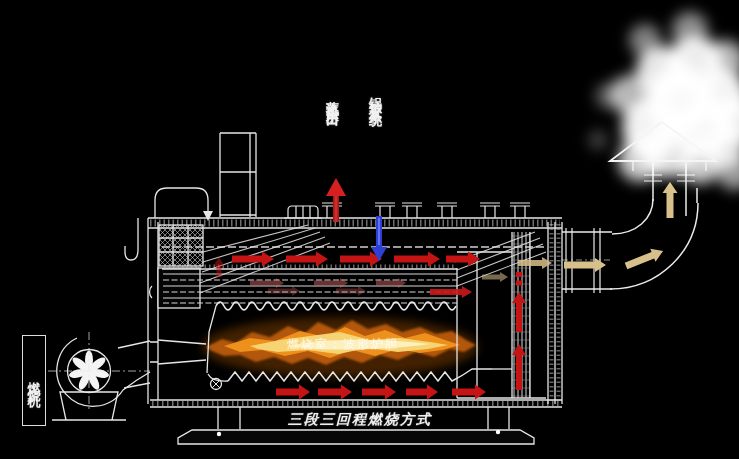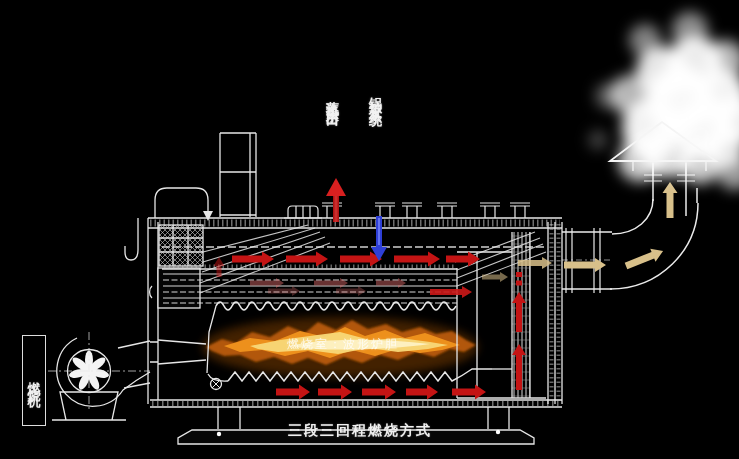--- a/index.html
+++ b/index.html
@@ -15,23 +15,24 @@
     text-shadow:0 0 2px rgba(255,255,255,.35);
   }
   .lbl-steam{left:326px;top:90px;}
   .lbl-feed{left:369px;top:87px;}
   .burner-box{
     position:absolute;left:22px;top:335px;width:22px;height:89px;
     border:1px solid #ddd;display:flex;align-items:center;justify-content:center;
   }
   .burner-box .lbl-v{letter-spacing:6px;font-size:13px;}
   .lbl-bottom{
-    left:278px;top:422px;width:164px;text-align:center;
+    left:278px;top:411px;width:164px;text-align:center;
     font-size:14px;font-weight:bold;letter-spacing:2px;color:#efefef;
     text-shadow:0 0 2px rgba(255,255,255,.3);
+    font-style:italic;
   }
   .lbl-flame{
     left:287px;top:336px;font-size:12px;letter-spacing:2px;
     color:rgba(255,255,255,.78);text-shadow:0 0 3px rgba(255,240,200,.6);
   }
 </style>
 </head>
 <body>
 
 <div class="stage">

